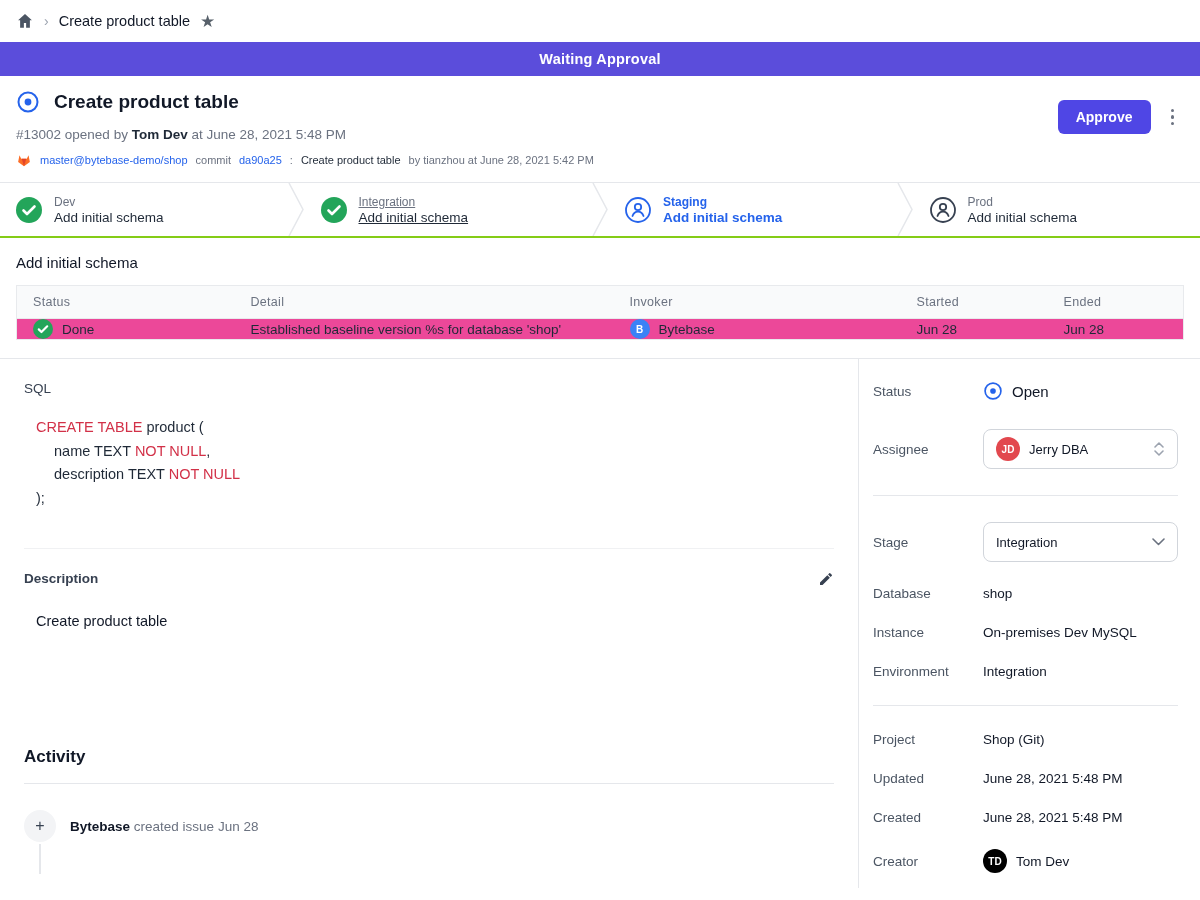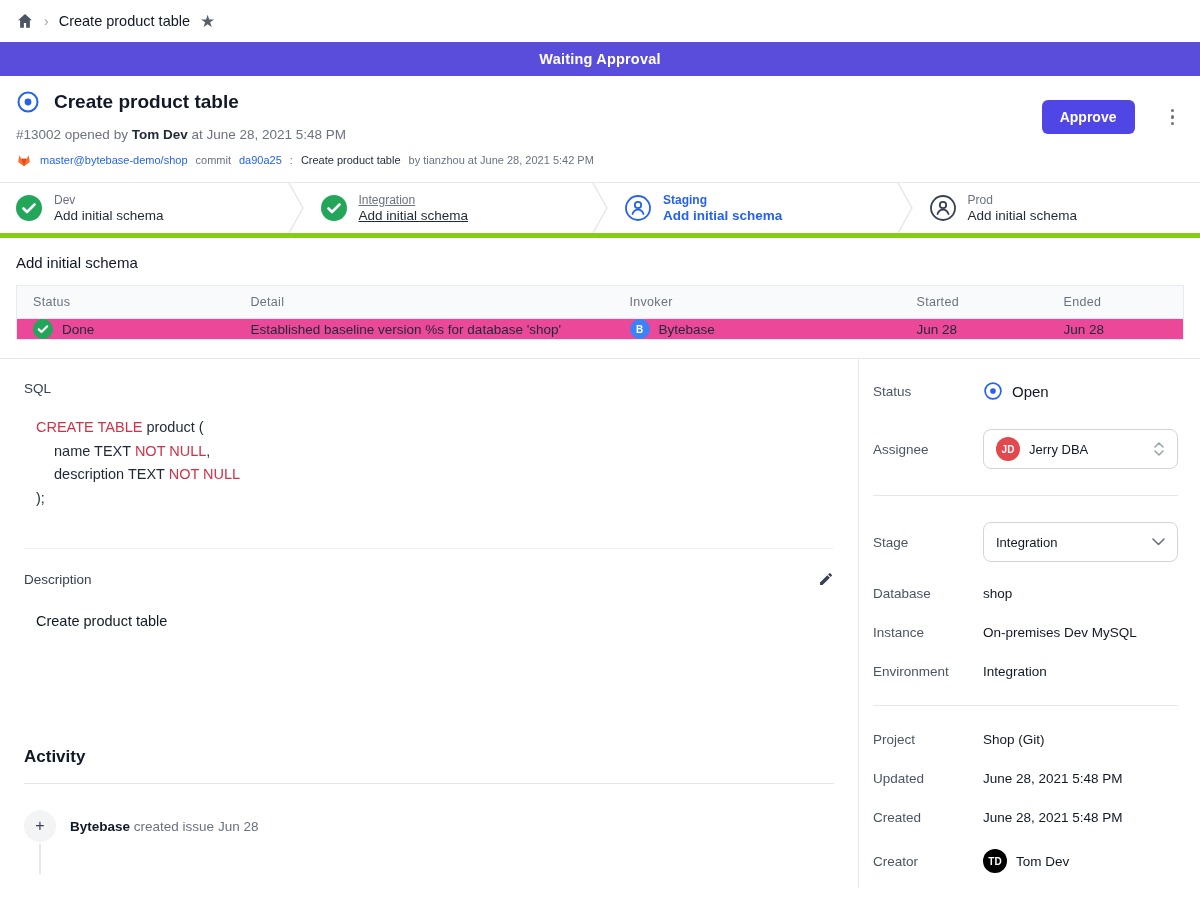--- a/index.html
+++ b/index.html
@@ -19,28 +19,28 @@
 
   
   .issue-header { position:relative; padding:14px 24px 14px 16px; }
   .title-row { display:flex; align-items:center; gap:14px; }
   .title-row h1 { font-size:19px; font-weight:700; color:#111827; }
   .meta-row { margin:13px 0 0 0; font-size:13.5px; color:#6b7280; }
   .meta-row b { color:#1f2937; font-weight:600; }
   .commit-row { margin-top:10px; font-size:11px; color:#6b7280; display:flex; align-items:center; gap:8px; }
   .commit-row a { color:#2563eb; text-decoration:none; cursor:pointer; }
   .commit-row .msg { color:#1f2937; }
-  .header-actions { position:absolute; right:22px; top:24px; display:flex; align-items:center; gap:32px; }
+  .header-actions { position:absolute; right:22px; top:24px; display:flex; align-items:center; gap:16px; }
   .btn-approve { background:#4f46e5; color:#fff; border:none; border-radius:6px;
     font-family:inherit; font-size:14px; font-weight:600; padding:9px 18px; cursor:pointer; }
   .kebab { display:flex; flex-direction:column; gap:3px; padding:4px; cursor:pointer; }
   .kebab i { width:3.5px; height:3.5px; border-radius:50%; background:#6b7280; }
 
   
-  .pipeline { height:56px; border-top:1px solid #e5e7eb; border-bottom:5px solid #84cc16;
+  .pipeline { height:56px; border-top:1px solid #e5e7eb; border-bottom:2px solid #84cc16;
     display:flex; align-items:stretch; background:#fff; }
   .stage { flex:1; display:flex; align-items:center; gap:12px; padding-left:16px; cursor:pointer; }
   .stage .txt { display:flex; flex-direction:column; gap:1px; }
   .stage .env { font-size:12px; color:#6b7280; }
   .stage .task { font-size:13.5px; color:#1f2937; }
   .stage.selected .env, .stage.selected .task { text-decoration:underline; }
   .stage.active .env { color:#2563eb; font-weight:600; }
   .stage.active .task { color:#2563eb; font-weight:700; }
   .stage-sep { flex:0 0 auto; width:18px; }
 
@@ -57,21 +57,21 @@
   
   .content { display:flex; border-top:1px solid #e5e7eb; height:530px; }
   .main-col { flex:1; padding:22px 24px 0 24px; }
   .side-col { width:342px; border-left:1px solid #e5e7eb; padding:22px 22px 0 14px; }
 
   .sec-label { font-size:13.5px; color:#374151; }
   .sql-code { margin:20px 0 0 12px; font-size:14.5px; line-height:23.5px; color:#1f2937; }
   .sql-code .ind { padding-left:18px; }
   .kw { color:#d23148; }
   .main-div { border:none; border-top:1px solid #f0f1f3; margin:38px 0 0 0; }
-  .desc-head { display:flex; align-items:flex-end; justify-content:space-between; margin-top:22px; }
+  .desc-head { display:flex; align-items:flex-start; justify-content:space-between; margin-top:22px;font-weight:bold; }
   .pencil { cursor:pointer; }
   .desc-body { margin:26px 0 0 12px; font-size:14.5px; color:#111827; }
   .activity-head { margin-top:118px; font-size:17px; font-weight:700; color:#111827; }
   .activity-div { border:none; border-top:1px solid #e5e7eb; margin:16px 0 0 0; }
   .activity-item { margin-top:26px; display:flex; align-items:center; gap:14px; position:relative; }
   .plus-circle { width:32px; height:32px; border-radius:50%; background:#f3f4f6; color:#374151;
     display:flex; align-items:center; justify-content:center; font-size:16px; }
   .activity-text { font-size:13.5px; color:#6b7280; }
   .activity-text b { color:#111827; font-weight:700; }
   .timeline { position:absolute; left:15px; top:34px; width:1.5px; height:30px; background:#e5e7eb; }

